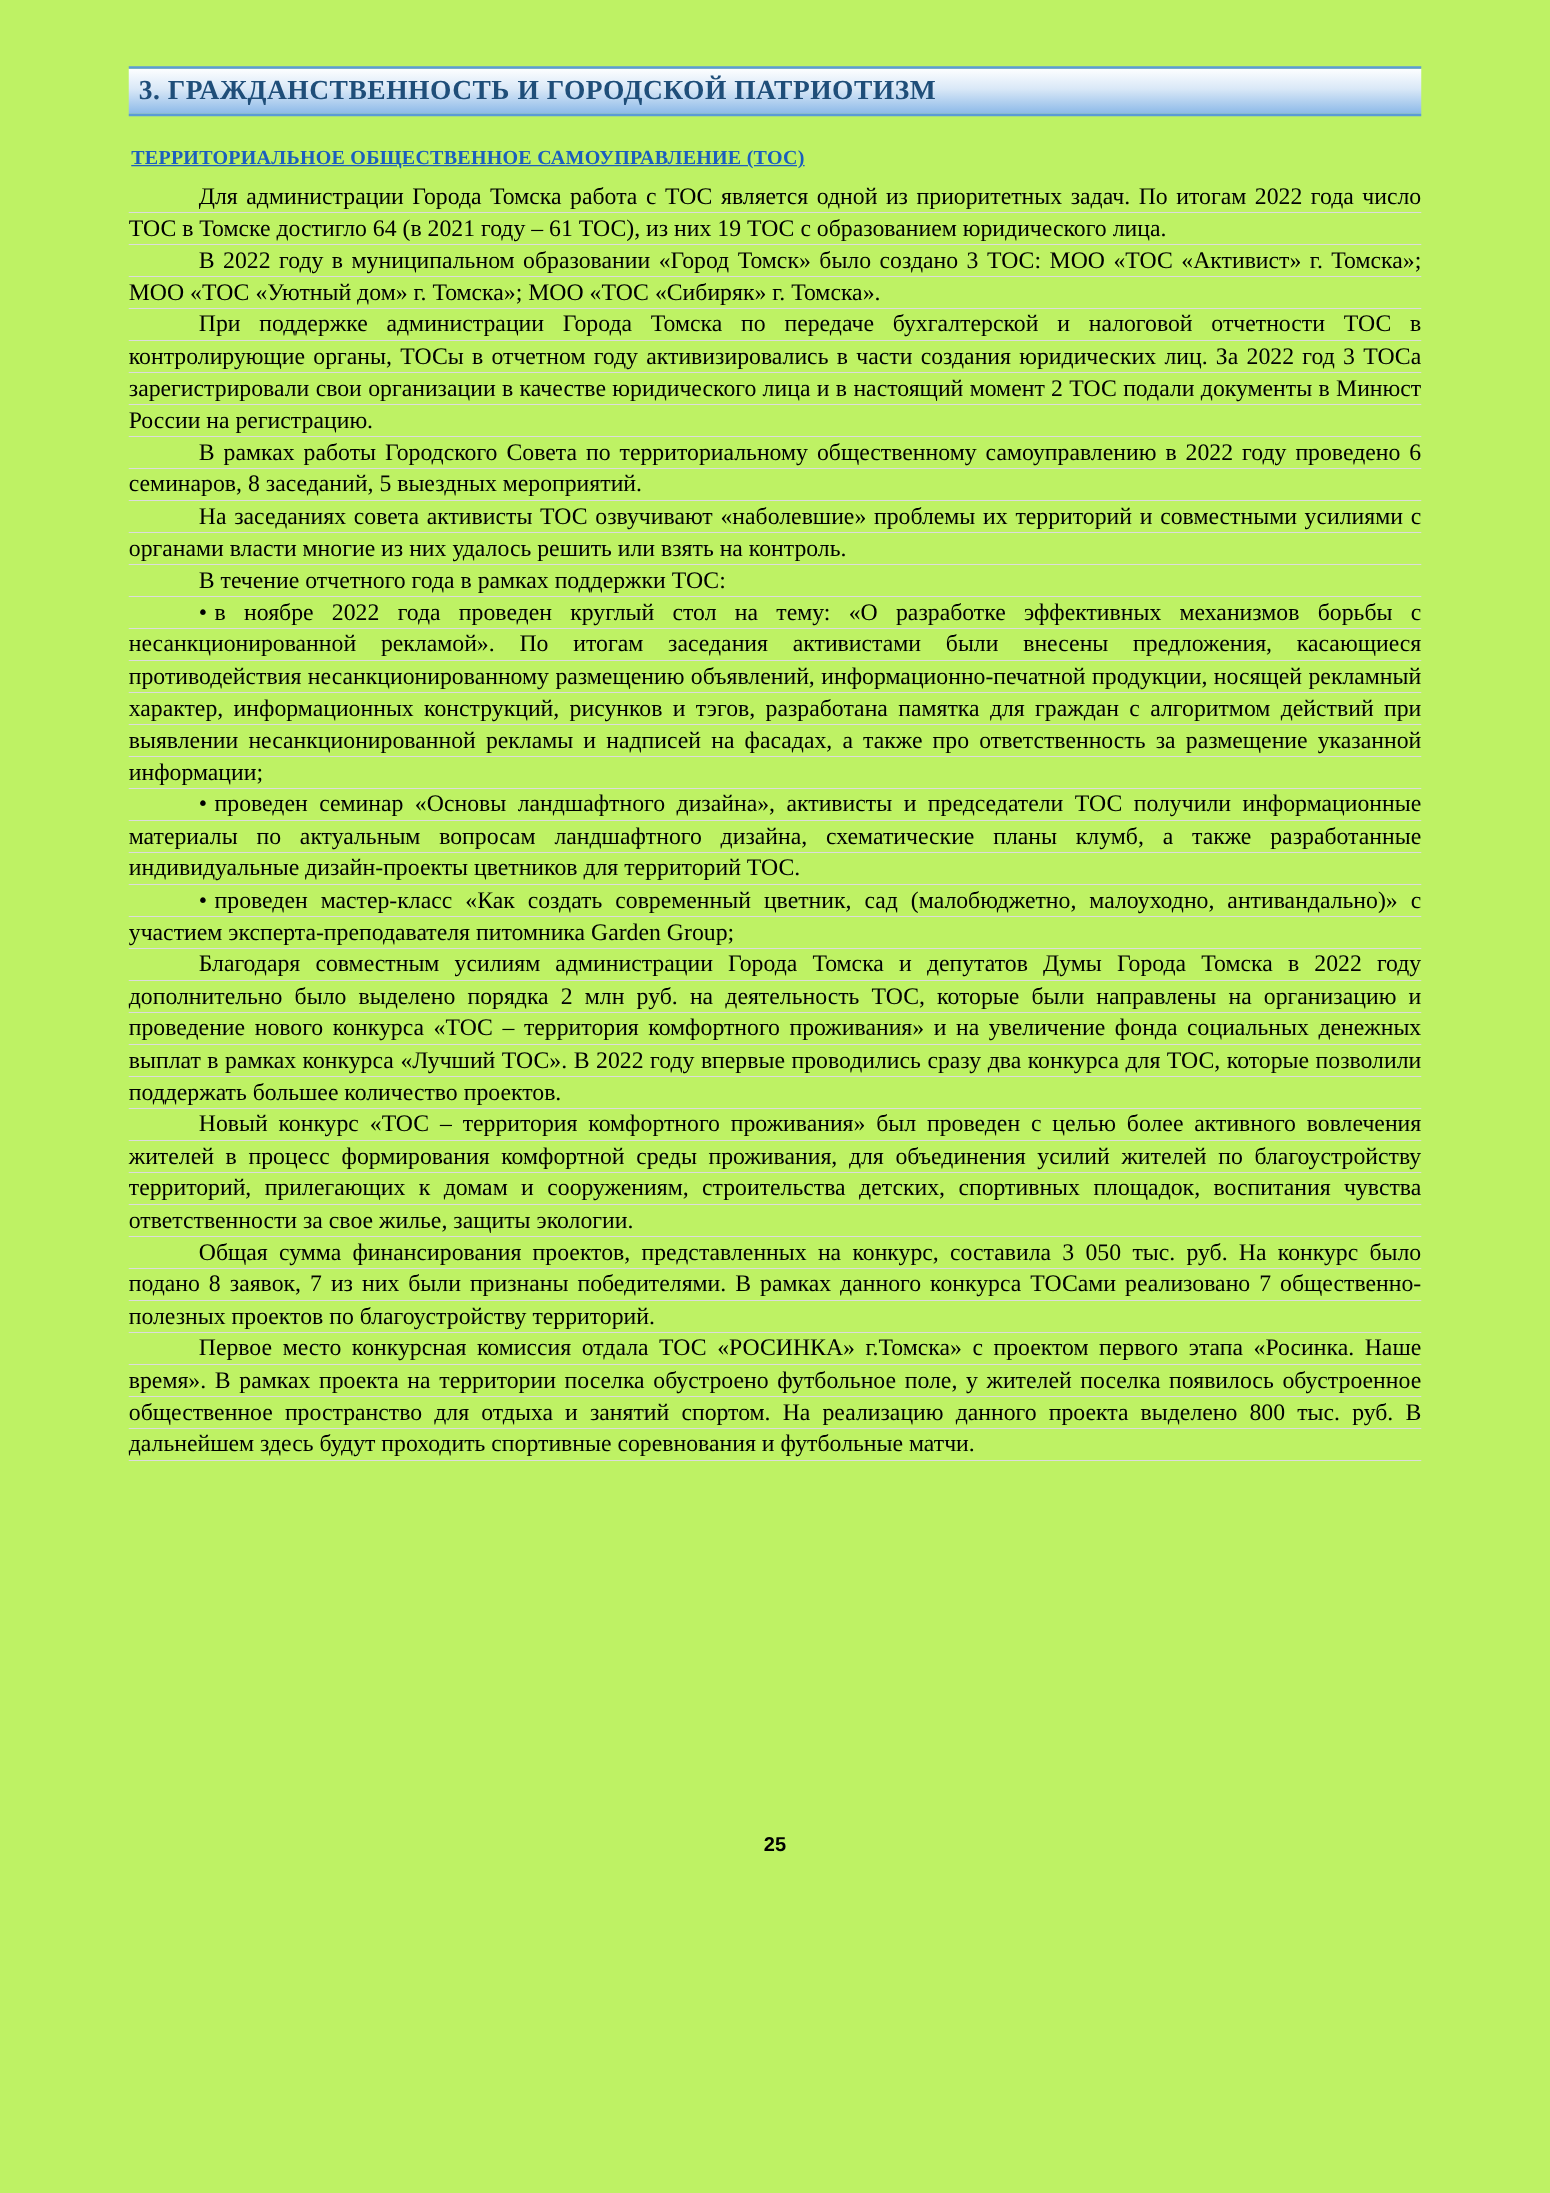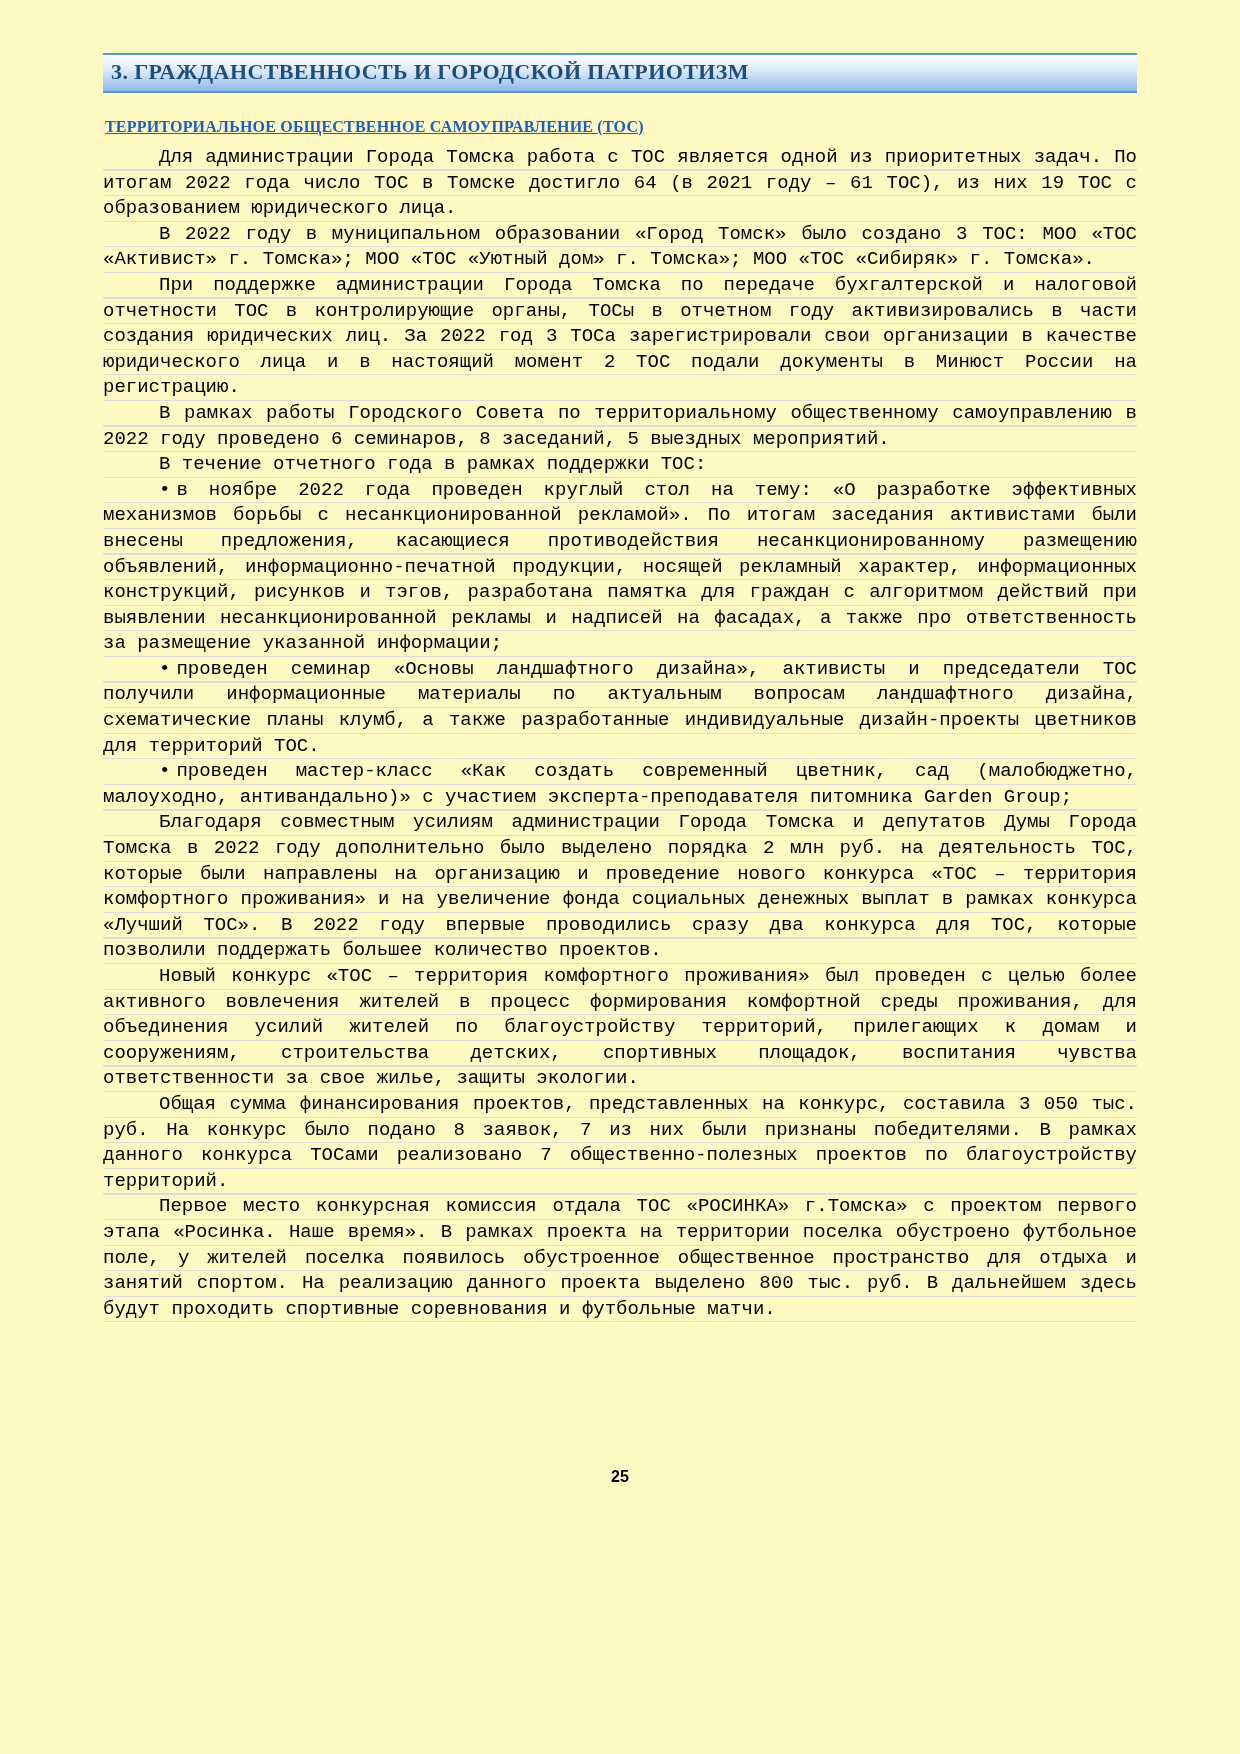--- a/index.html
+++ b/index.html
@@ -5,21 +5,21 @@
   html, body {
     margin: 0;
     padding: 0;
     background: #ffffff;
   }
   .page {
     position: relative;
     width: 1240px;
     height: 1754px;
     margin: 0 auto;
-    background: #fef9c3;
+    background: #bef264;
     box-sizing: border-box;
     padding: 53px 103px 0 103px;
     font-family: "Liberation Serif", "DejaVu Serif", serif;
     overflow: hidden;
   }
   .banner {
     border-top: 2px solid #5B9BD5;
     border-bottom: 2px solid #5B9BD5;
     background: linear-gradient(to bottom, #FDFEFF 0%, #D9E8F7 45%, #8CB9E8 100%);
     padding: 3px 8px 5px 8px;
@@ -51,21 +51,20 @@
       to bottom,
       transparent 0px,
       transparent 24.4px,
       #DCDCDC 24.4px,
       #DCDCDC 25.6px
     );
   }
   .para {
     margin: 0;
     text-indent: 56px;
-    font-family: Liberation Mono, monospace;
   }
   .bullet-glyph {
     padding-right: 6px;
   }
   .page-footer {
     position: absolute;
     left: 0;
     right: 0;
     top: 1468px;
     text-align: center;
@@ -86,20 +85,21 @@
     <h1 class="banner-title">3. ГРАЖДАНСТВЕННОСТЬ И ГОРОДСКОЙ ПАТРИОТИЗМ</h1>
   </div>
 
   <h2 class="section-title">ТЕРРИТОРИАЛЬНОЕ ОБЩЕСТВЕННОЕ САМОУПРАВЛЕНИЕ (ТОС)</h2>
 
   <div class="document-body">
       <p class="para">Для администрации Города Томска работа с ТОС является одной из приоритетных задач. По итогам 2022 года число ТОС в Томске достигло 64 (в 2021 году – 61 ТОС), из них 19 ТОС с образованием юридического лица.</p>
       <p class="para">В 2022 году в муниципальном образовании «Город Томск» было создано 3 ТОС: МОО «ТОС «Активист» г. Томска»; МОО «ТОС «Уютный дом» г. Томска»; МОО «ТОС «Сибиряк» г. Томска».</p>
       <p class="para">При поддержке администрации Города Томска по передаче бухгалтерской и налоговой отчетности ТОС в контролирующие органы, ТОСы в отчетном году активизировались в части создания юридических лиц. За 2022 год 3 ТОСа зарегистрировали свои организации в качестве юридического лица и в настоящий момент 2 ТОС подали документы в Минюст России на регистрацию.</p>
       <p class="para">В рамках работы Городского Совета по территориальному общественному самоуправлению в 2022 году проведено 6 семинаров, 8 заседаний, 5 выездных мероприятий.</p>
+      <p class="para">На заседаниях совета активисты ТОС озвучивают «наболевшие» проблемы их территорий и совместными усилиями с органами власти многие из них удалось решить или взять на контроль.</p>
       <p class="para">В течение отчетного года в рамках поддержки ТОС:</p>
       <p class="para"><span class="bullet-glyph">•</span>в ноябре 2022 года проведен круглый стол на тему: «О разработке эффективных механизмов борьбы с несанкционированной рекламой». По итогам заседания активистами были внесены предложения, касающиеся противодействия несанкционированному размещению объявлений, информационно-печатной продукции, носящей рекламный характер, информационных конструкций, рисунков и тэгов, разработана памятка для граждан с алгоритмом действий при выявлении несанкционированной рекламы и надписей на фасадах, а также про ответственность за размещение указанной информации;</p>
       <p class="para"><span class="bullet-glyph">•</span>проведен семинар «Основы ландшафтного дизайна», активисты и председатели ТОС получили информационные материалы по актуальным вопросам ландшафтного дизайна, схематические планы клумб, а также разработанные индивидуальные дизайн-проекты цветников для территорий ТОС.</p>
       <p class="para"><span class="bullet-glyph">•</span>проведен мастер-класс «Как создать современный цветник, сад (малобюджетно, малоуходно, антивандально)» с участием эксперта-преподавателя питомника Garden Group;</p>
       <p class="para">Благодаря совместным усилиям администрации Города Томска и депутатов Думы Города Томска в 2022 году дополнительно было выделено порядка 2 млн руб. на деятельность ТОС, которые были направлены на организацию и проведение нового конкурса «ТОС – территория комфортного проживания» и на увеличение фонда социальных денежных выплат в рамках конкурса «Лучший ТОС». В 2022 году впервые проводились сразу два конкурса для ТОС, которые позволили поддержать большее количество проектов.</p>
       <p class="para">Новый конкурс «ТОС – территория комфортного проживания» был проведен с целью более активного вовлечения жителей в процесс формирования комфортной среды проживания, для объединения усилий жителей по благоустройству территорий, прилегающих к домам и сооружениям, строительства детских, спортивных площадок, воспитания чувства ответственности за свое жилье, защиты экологии.</p>
       <p class="para">Общая сумма финансирования проектов, представленных на конкурс, составила 3 050 тыс. руб. На конкурс было подано 8 заявок, 7 из них были признаны победителями. В рамках данного конкурса ТОСами реализовано 7 общественно-полезных проектов по благоустройству территорий.</p>
       <p class="para">Первое место конкурсная комиссия отдала ТОС «РОСИНКА» г.Томска» с проектом первого этапа «Росинка. Наше время». В рамках проекта на территории поселка обустроено футбольное поле, у жителей поселка появилось обустроенное общественное пространство для отдыха и занятий спортом. На реализацию данного проекта выделено 800 тыс. руб. В дальнейшем здесь будут проходить спортивные соревнования и футбольные матчи.</p>
     </div>
 

